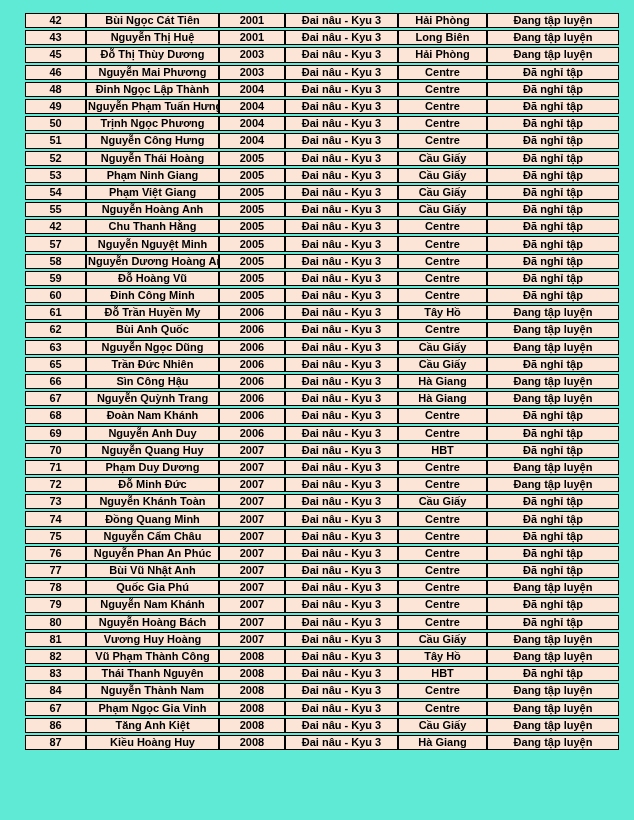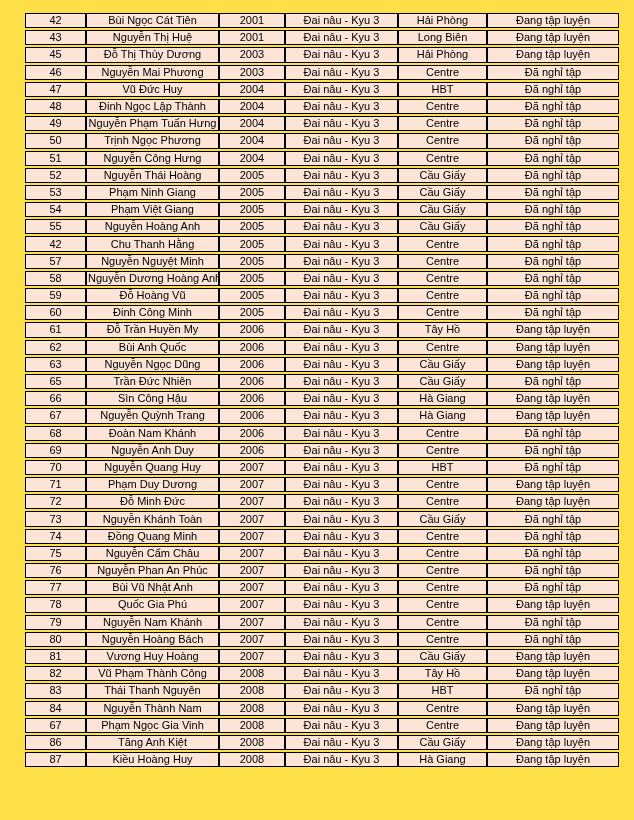--- a/index.html
+++ b/index.html
@@ -5,22 +5,23 @@
   html, body {
     margin: 0;
     padding: 0;
     background: #ffffff;
     font-family: "Liberation Sans", sans-serif;
   }
   .page {
     position: relative;
     width: 634px;
     height: 820px;
-    background: #fde047;
+    background: #5eead4;
     overflow: hidden;
+    font-weight: bold;
   }
   table.roster {
     position: absolute;
     left: 25px;
     top: 11px;
     width: 594px;
     table-layout: fixed;
     border-collapse: separate;
     border-spacing: 0 2px;
   }
@@ -84,28 +85,20 @@
         </tr>
         <tr>
           <td>46</td>
           <td>Nguyễn Mai Phương</td>
           <td>2003</td>
           <td>Đai nâu - Kyu 3</td>
           <td>Centre</td>
           <td>Đã nghỉ tập</td>
         </tr>
         <tr>
-          <td>47</td>
-          <td>Vũ Đức Huy</td>
-          <td>2004</td>
-          <td>Đai nâu - Kyu 3</td>
-          <td>HBT</td>
-          <td>Đã nghỉ tập</td>
-        </tr>
-        <tr>
           <td>48</td>
           <td>Đinh Ngọc Lập Thành</td>
           <td>2004</td>
           <td>Đai nâu - Kyu 3</td>
           <td>Centre</td>
           <td>Đã nghỉ tập</td>
         </tr>
         <tr>
           <td>49</td>
           <td>Nguyễn Phạm Tuấn Hưng</td>

